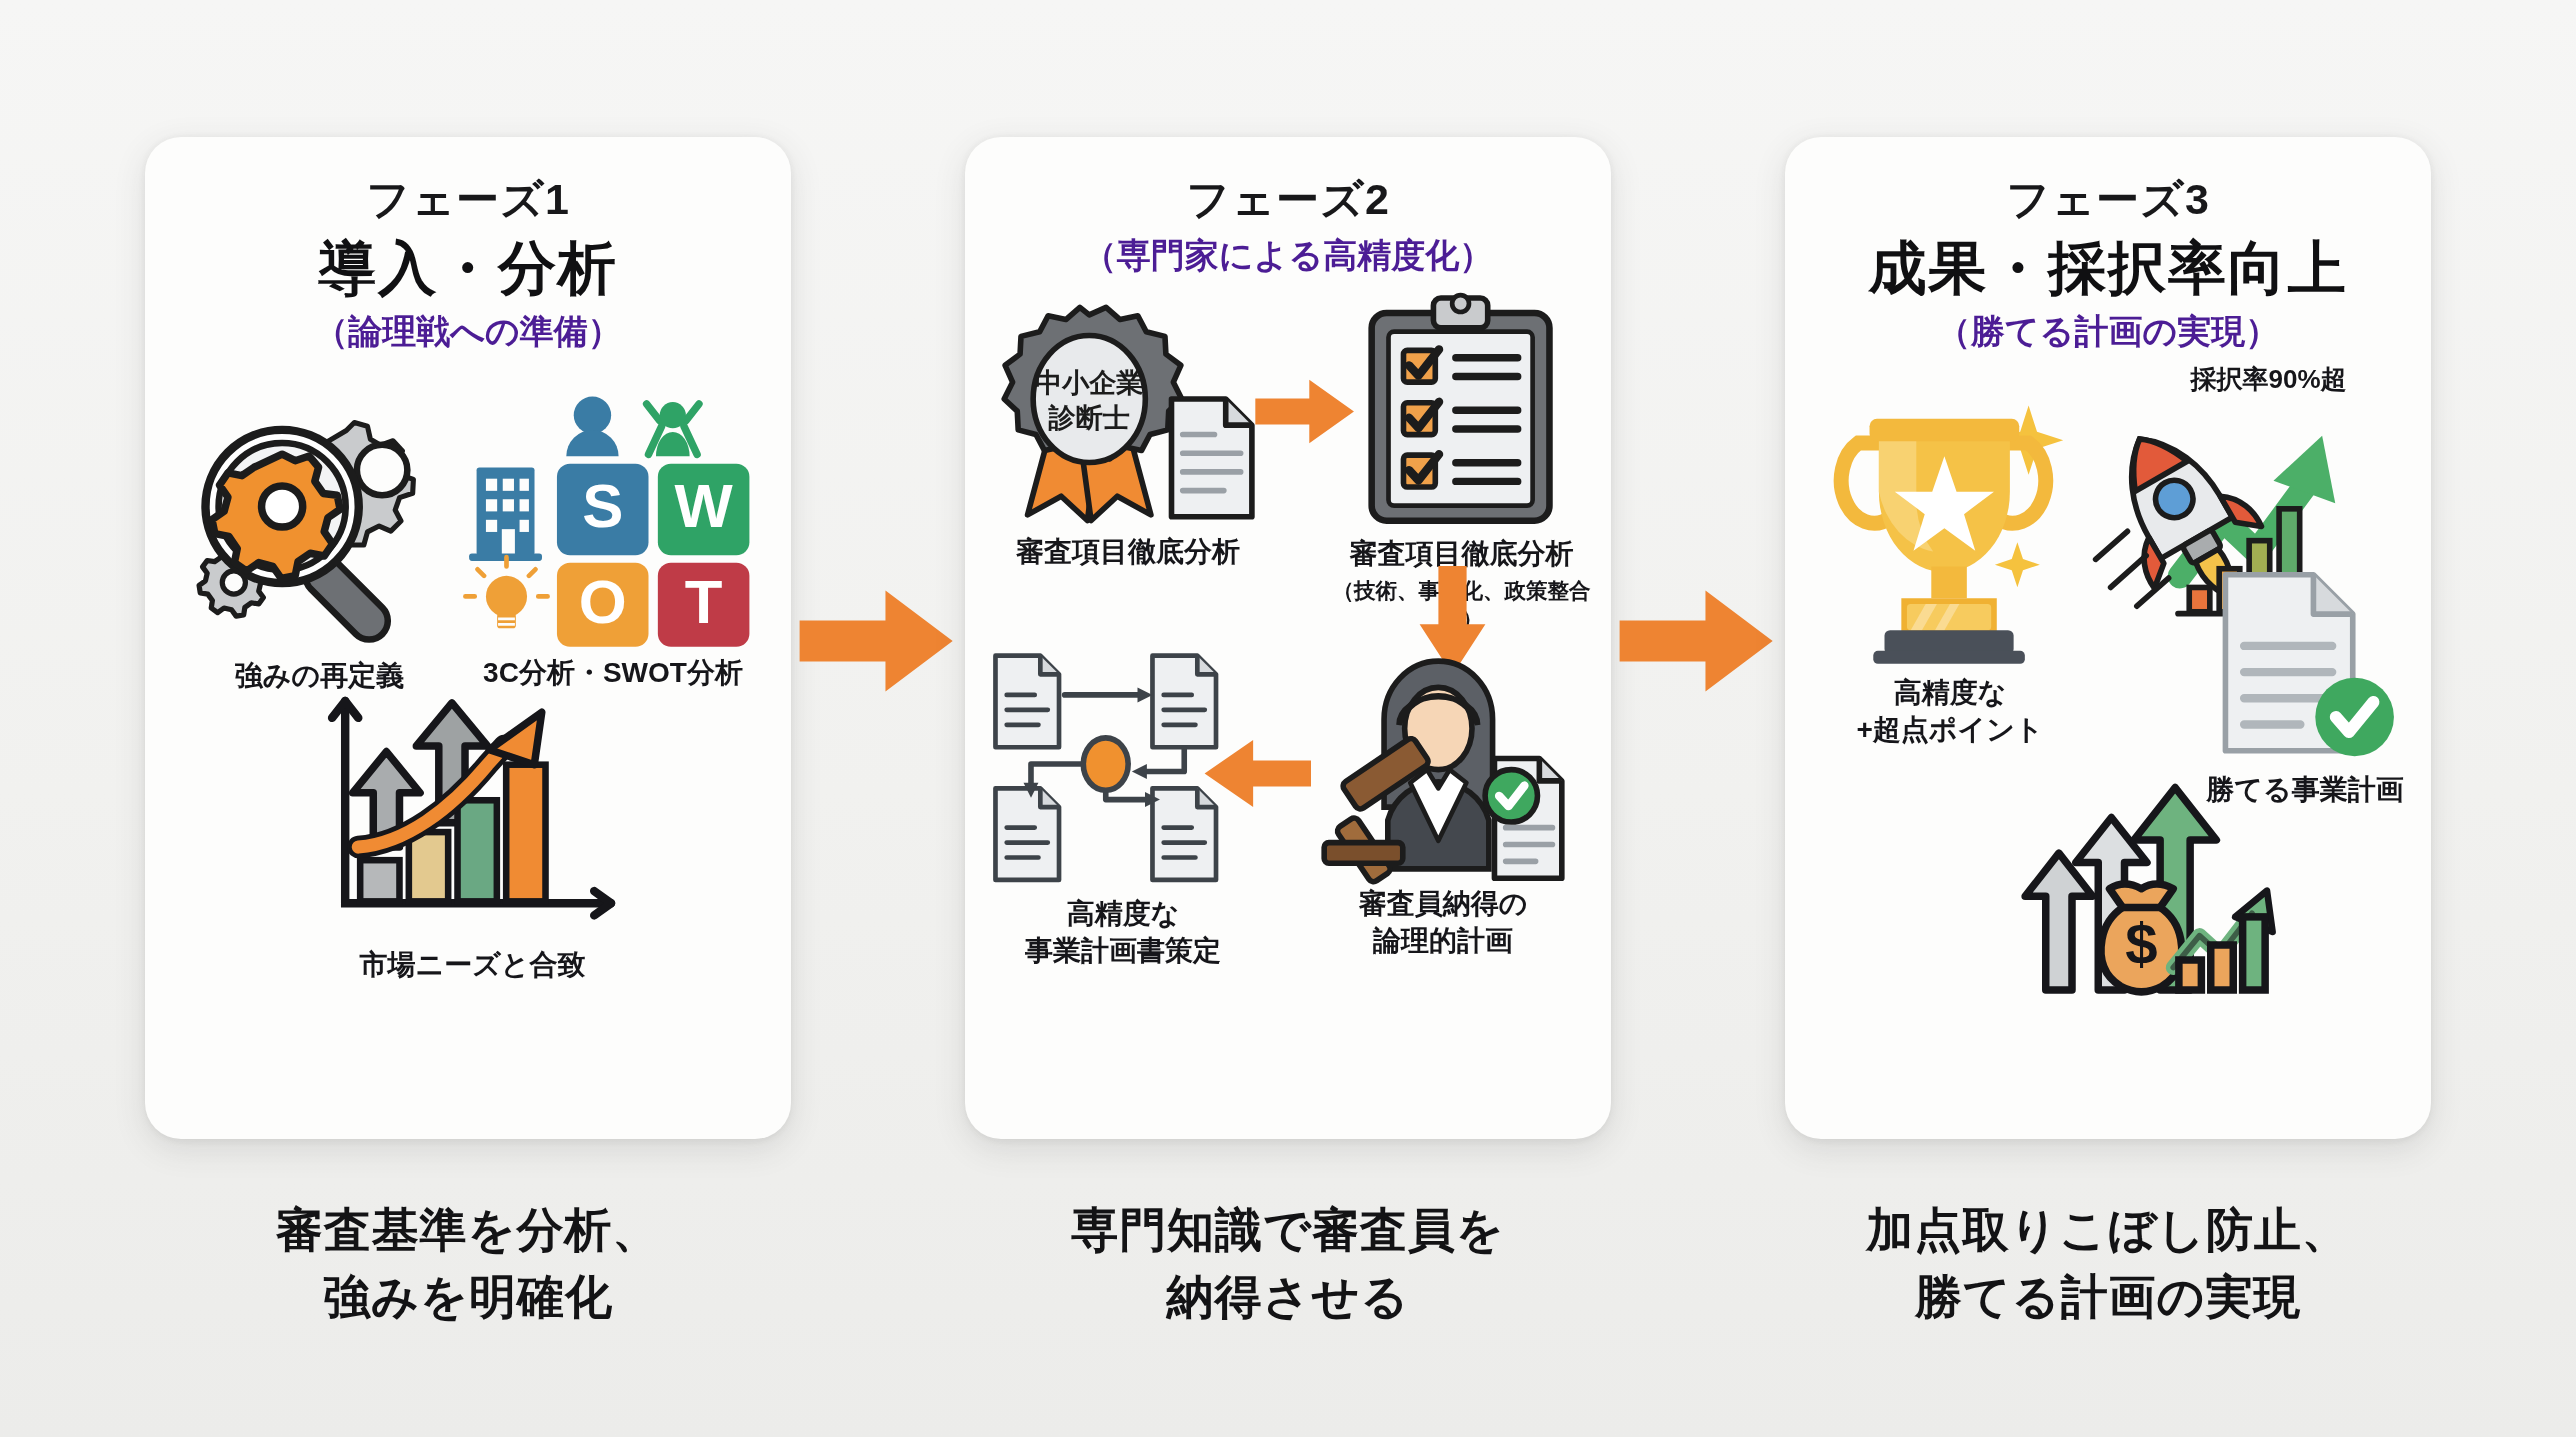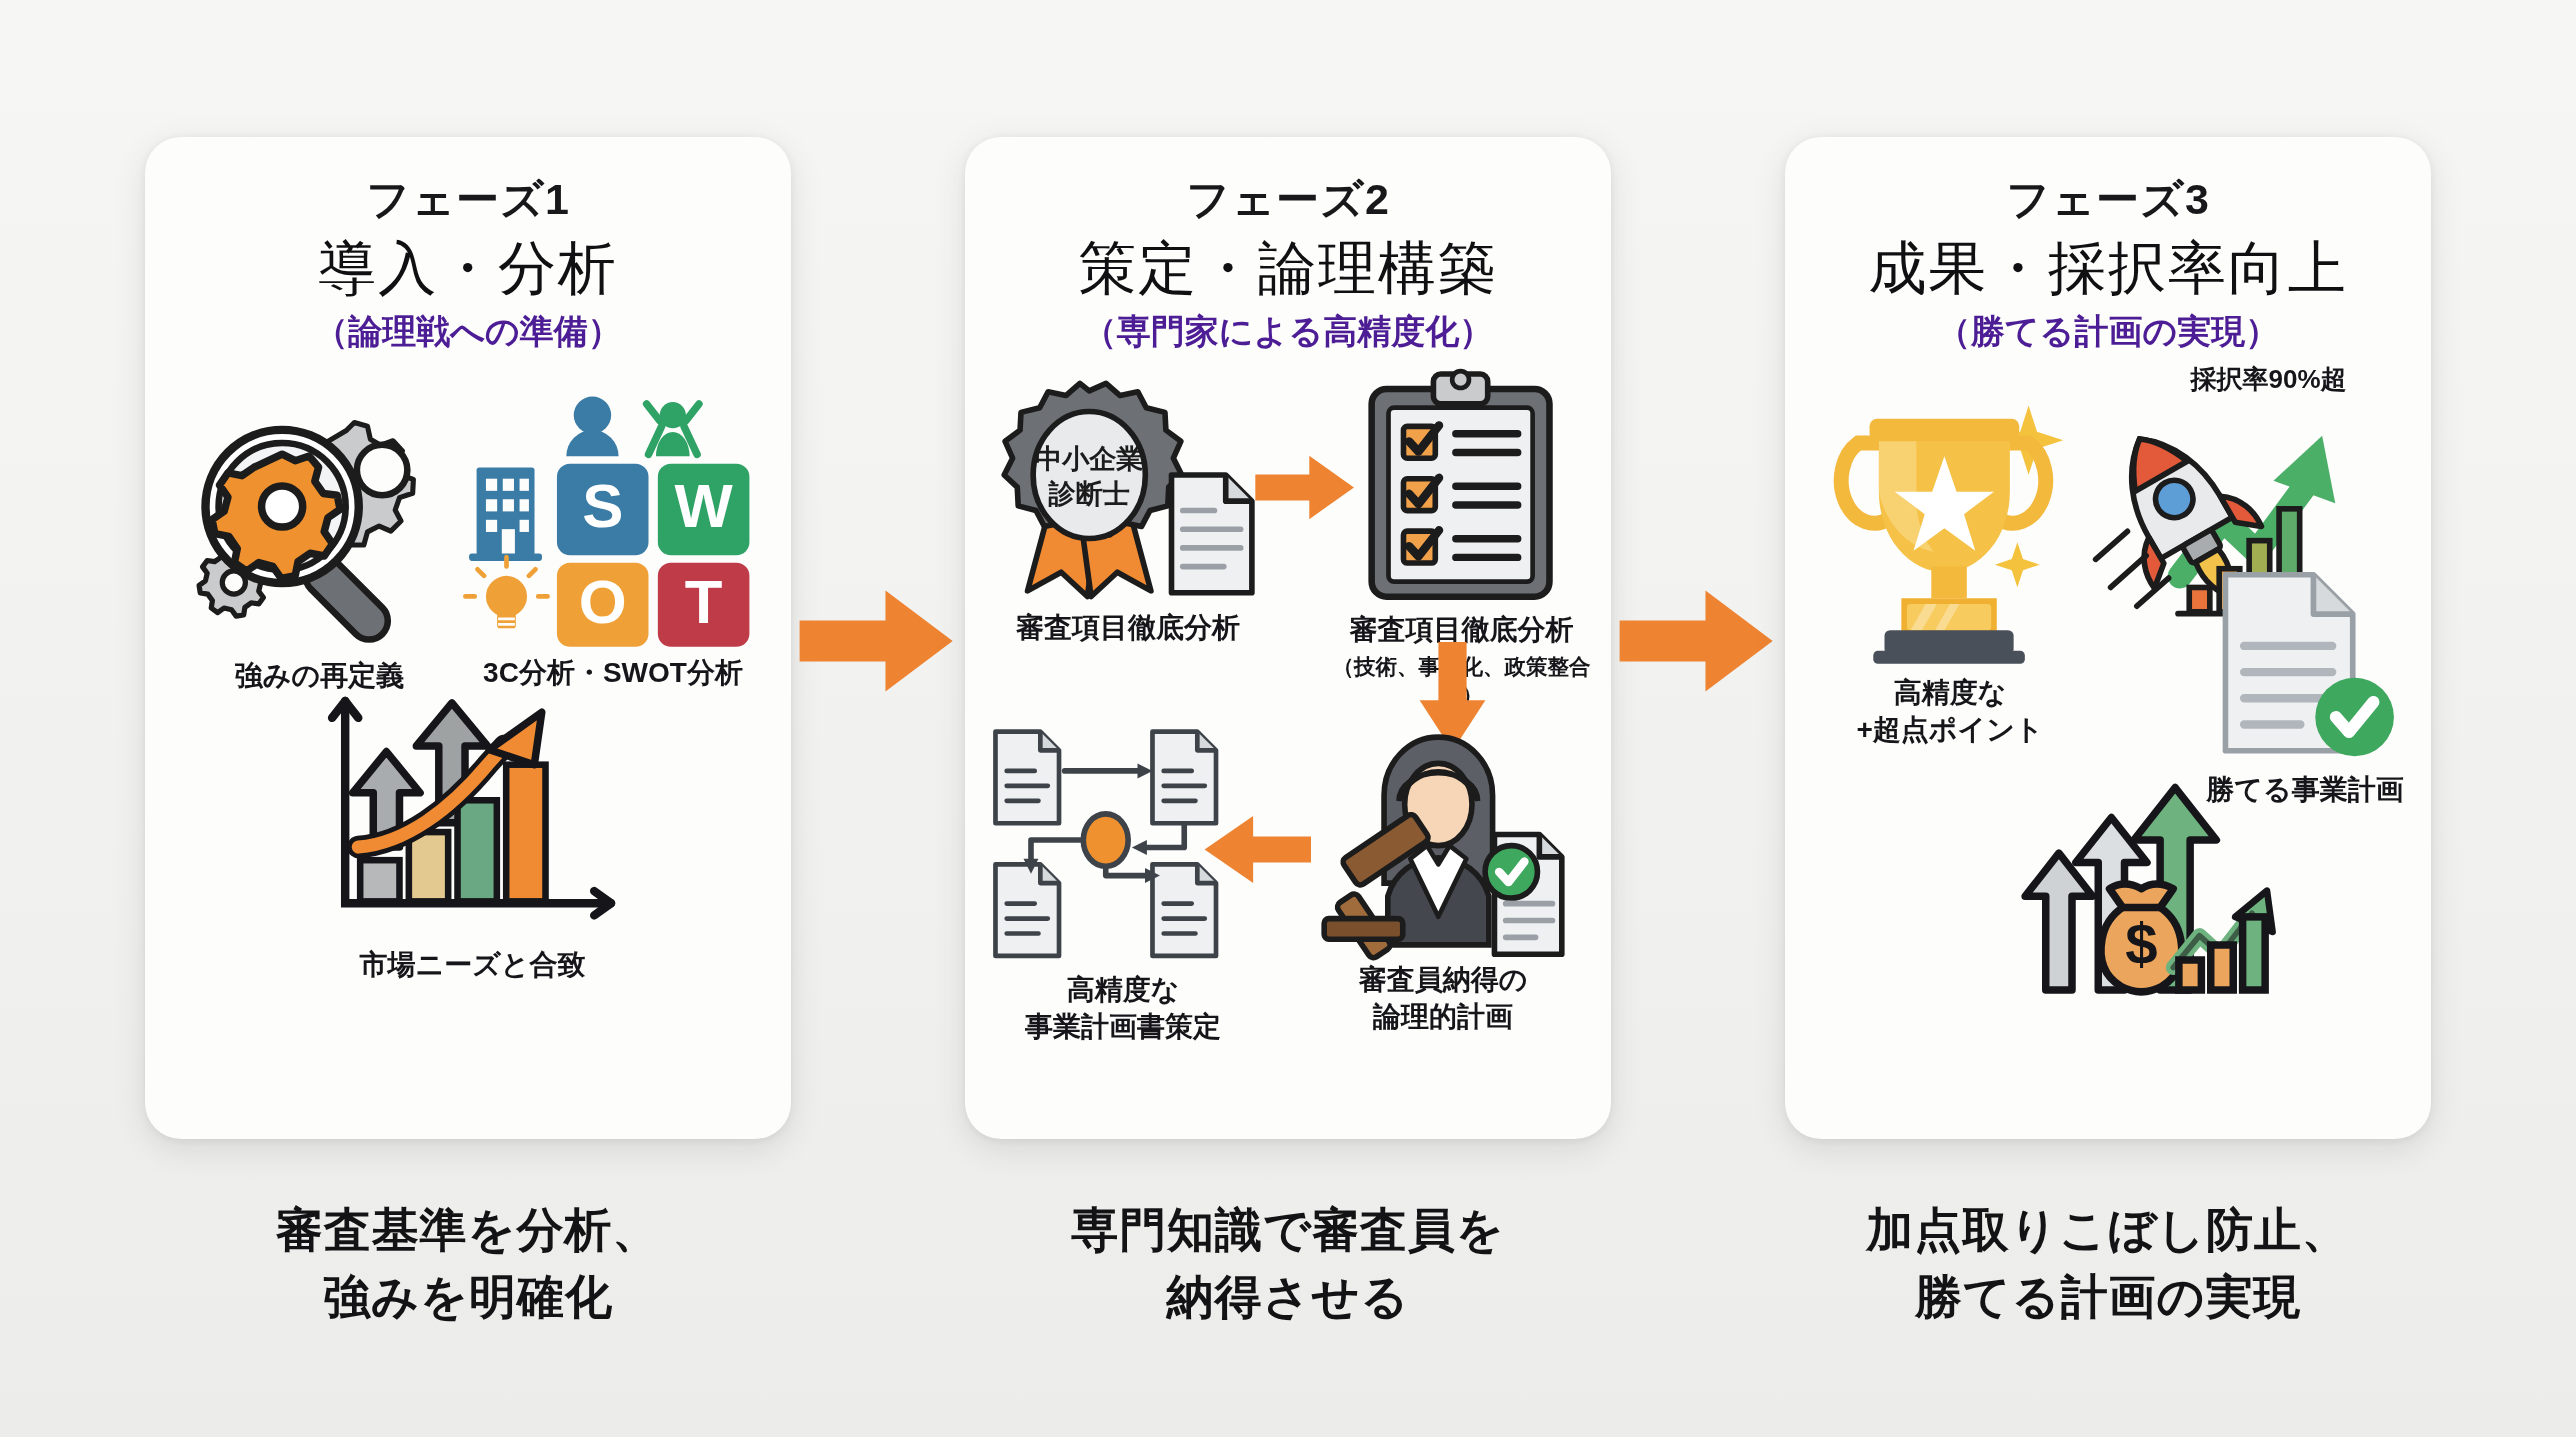--- a/index.html
+++ b/index.html
@@ -42,21 +42,21 @@
   .conn-arrow{
     position:absolute;top:585px;left:50%;transform:translateX(-50%);
     width:157px;height:112px;
   }
   
   .ph-kicker{
     font-size:43px;font-weight:700;color:#18181a;letter-spacing:0.9px;
     line-height:1;margin:0 0 17px 0;
   }
   .ph-title{
-    font-size:58px;font-weight:400;color:#101012;letter-spacing:1.9px;
+    font-size:58px;font-weight:700;color:#101012;letter-spacing:1.9px;
     line-height:1.05;margin:0 0 15px 0;white-space:nowrap;
   }
   .ph-sub{
     font-size:34px;font-weight:700;color:#4c1d95;letter-spacing:0;
     line-height:1;margin:0 0 9.4px 0;white-space:nowrap;
   }
   
   .caption{
     margin-top:58px;
     text-align:center;
@@ -209,21 +209,20 @@
 
     <div class="arrow-gap">
       <svg class="conn-arrow" viewBox="0 0 168 120">
         <path d="M0 38 h92 v-32 l72 54 -72 54 v-32 h-92 z" fill="#ee8432"></path>
       </svg>
     </div>
 
     <div class="phase-col">
       <div class="card">
         <div class="ph-kicker">フェーズ2</div>
-        <div class="ph-title">策定・論理構築</div>
         <div class="ph-sub">（専門家による高精度化）</div>
 
         <div class="body">
 
           <div class="abs" style="left:22.5px;top:32px;width:281px;">
             <svg width="281" height="215" viewBox="0 0 300 230">
 
               <path d="M64 134 l-22 82 36 -20 28 26 10 -74z" fill="#f08b33" stroke="#1c1c1c" stroke-width="6" stroke-linejoin="round"></path>
               <path d="M152 134 l22 82 -36 -20 -28 26 -10 -74z" fill="#f08b33" stroke="#1c1c1c" stroke-width="6" stroke-linejoin="round"></path>
 

